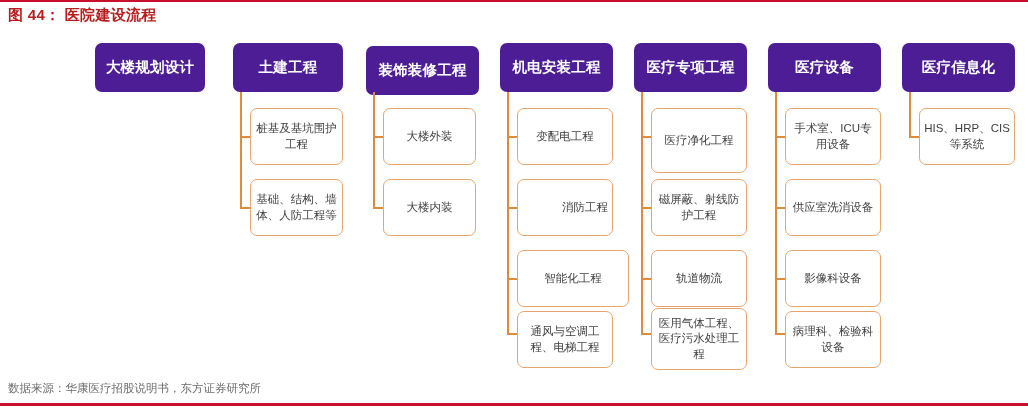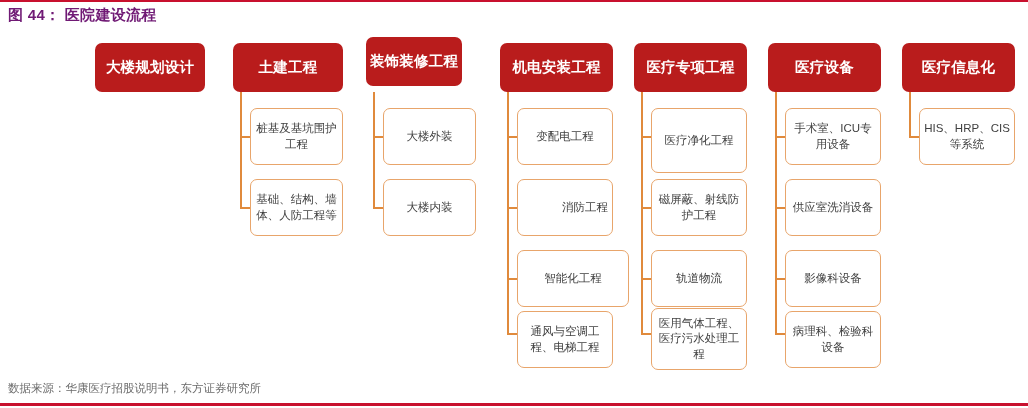--- a/index.html
+++ b/index.html
@@ -33,21 +33,21 @@
     width: 1028px;
     height: 3px;
     background: #C8102E;
   }
   .fig-title {
     position: absolute;
     left: 8px;
     top: 6px;
     font-size: 15px;
     font-weight: bold;
-    color: #701a75;
+    color: #b91c1c;
     letter-spacing: 0.3px;
     white-space: nowrap;
   }
   .source {
     position: absolute;
     left: 8px;
     top: 381px;
     font-size: 11.5px;
     color: #6b6b6b;
     white-space: nowrap;
@@ -56,21 +56,21 @@
   
   .chart {
     position: absolute;
     left: 0;
     top: 0;
     width: 1028px;
     height: 400px;
   }
   .head-box {
     position: absolute;
-    background: #b91c1c;
+    background: #4c1d95;
     border-radius: 7px;
     color: #ffffff;
     font-size: 14.5px;
     font-weight: bold;
     display: flex;
     align-items: center;
     justify-content: center;
     text-align: center;
     line-height: 1.15;
     letter-spacing: 0.2px;
@@ -115,21 +115,21 @@
 
     <div class="head-box" style="left:95px; top:43px; width:110px; height:49px;">大楼规划设计</div>
 
     <div class="head-box" style="left:233px; top:43px; width:110px; height:49px;">土建工程</div>
     <div class="vline" style="left:240px; top:92px; height:115px;"></div>
     <div class="hline" style="left:240px; top:136px; width:11px;"></div>
     <div class="hline" style="left:240px; top:207px; width:11px;"></div>
     <div class="sub-box" style="left:250px; top:108px; width:93px; height:57px;">桩基及基坑围护工程</div>
     <div class="sub-box" style="left:250px; top:179px; width:93px; height:57px;">基础、结构、墙体、人防工程等</div>
 
-    <div class="head-box" style="left:366px; top:37px; width:96px; height:49px;">装饰装修工程</div>
+    <div class="head-box" style="left:366px; top:46px; width:113px; height:49px;">装饰装修工程</div>
     <div class="vline" style="left:373px; top:92px; height:115px;"></div>
     <div class="hline" style="left:373px; top:136px; width:11px;"></div>
     <div class="hline" style="left:373px; top:207px; width:11px;"></div>
     <div class="sub-box" style="left:383px; top:108px; width:93px; height:57px;">大楼外装</div>
     <div class="sub-box" style="left:383px; top:179px; width:93px; height:57px;">大楼内装</div>
 
     <div class="head-box" style="left:500px; top:43px; width:113px; height:49px;">机电安装工程</div>
     <div class="vline" style="left:507px; top:92px; height:241px;"></div>
     <div class="hline" style="left:507px; top:136px; width:11px;"></div>
     <div class="hline" style="left:507px; top:207px; width:11px;"></div>

